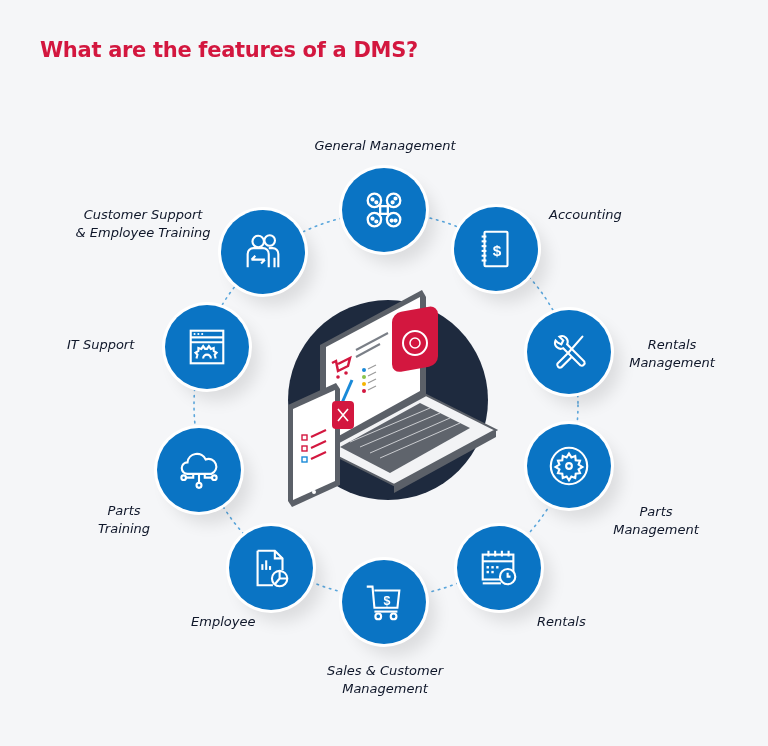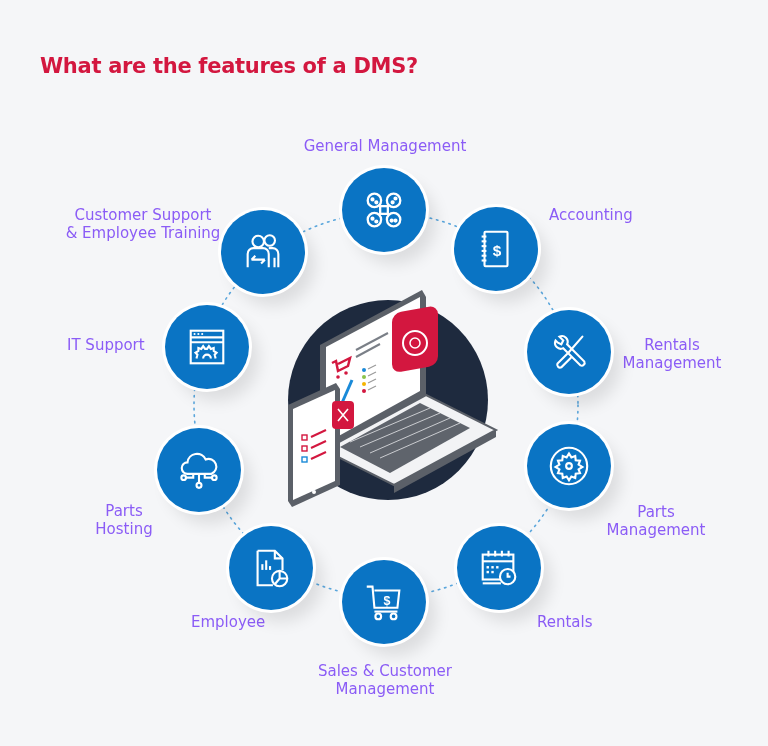--- a/index.html
+++ b/index.html
@@ -7,39 +7,39 @@
     width: 768px; height: 746px;
     background: #f5f6f8;
     position: relative;
     overflow: hidden;
     font-family: "DejaVu Sans", "Liberation Sans", sans-serif;
   }
   .title {
     position: absolute; left: 40px; top: 38px;
     font-size: 21px; font-weight: bold; color: #d3173f;
     letter-spacing: -0.3px;
-    margin-top: 16px;
   }
   svg.ring { position: absolute; left: 0; top: 0; }
   .node {
     position: absolute;
     width: 84px; height: 84px;
     margin-left: -42px; margin-top: -42px;
     border-radius: 50%;
     background: #0a74c4;
     box-shadow: 0 0 0 3px #ffffff, 10px 12px 16px rgba(0,0,0,0.10);
     display: flex; align-items: center; justify-content: center;
     cursor: pointer;
   }
   .node svg { width: 46px; height: 46px; }
   .label {
     position: absolute;
-    font-size: 15px; color: #8b5cf6;
+    font-size: 13px; color: #0f172a;
     line-height: 18px;
     white-space: nowrap;
+    font-style: italic;
   }
   .label.c { text-align: center; transform: translateX(-50%); }
   .label.l { text-align: center; }
   .center-art { position: absolute; left: 280px; top: 285px; }
 </style>
 </head>
 <body>
 
 <div class="title">What are the features of a DMS?</div>
 
@@ -208,21 +208,21 @@
     <line x1="15" y1="26" x2="15" y2="20"></line>
       <line x1="19" y1="26" x2="19" y2="16"></line>
       <line x1="23" y1="26" x2="23" y2="22"></line>
     <circle cx="33" cy="35" r="8"></circle>
     <path d="M33 27 v8 h8 M33 35 l-5 6"></path>
   </svg>
 </div>
 
 <div class="label c" style="left:124px; top:502px;">
   <div>Parts</div>
-  <div>Hosting</div>
+  <div>Training</div>
 </div>
 <div class="node" style="left:199px; top:470px;">
   <svg viewBox="0 0 48 48" fill="none" stroke="#fff" stroke-width="2.2">
     <path d="M12 28 a6 6 0 0 1 0 -12 a10 10 0 0 1 19 -3 a7 7 0 0 1 6 15 z"></path>
     <line x1="24" y1="28" x2="24" y2="37"></line>
     <path d="M18 28 v4 h-8"></path>
       <path d="M30 28 v4 h8"></path>
     <circle cx="8" cy="32" r="2.4"></circle>
       <circle cx="40" cy="32" r="2.4"></circle>
       <circle cx="24" cy="40" r="2.6"></circle>

